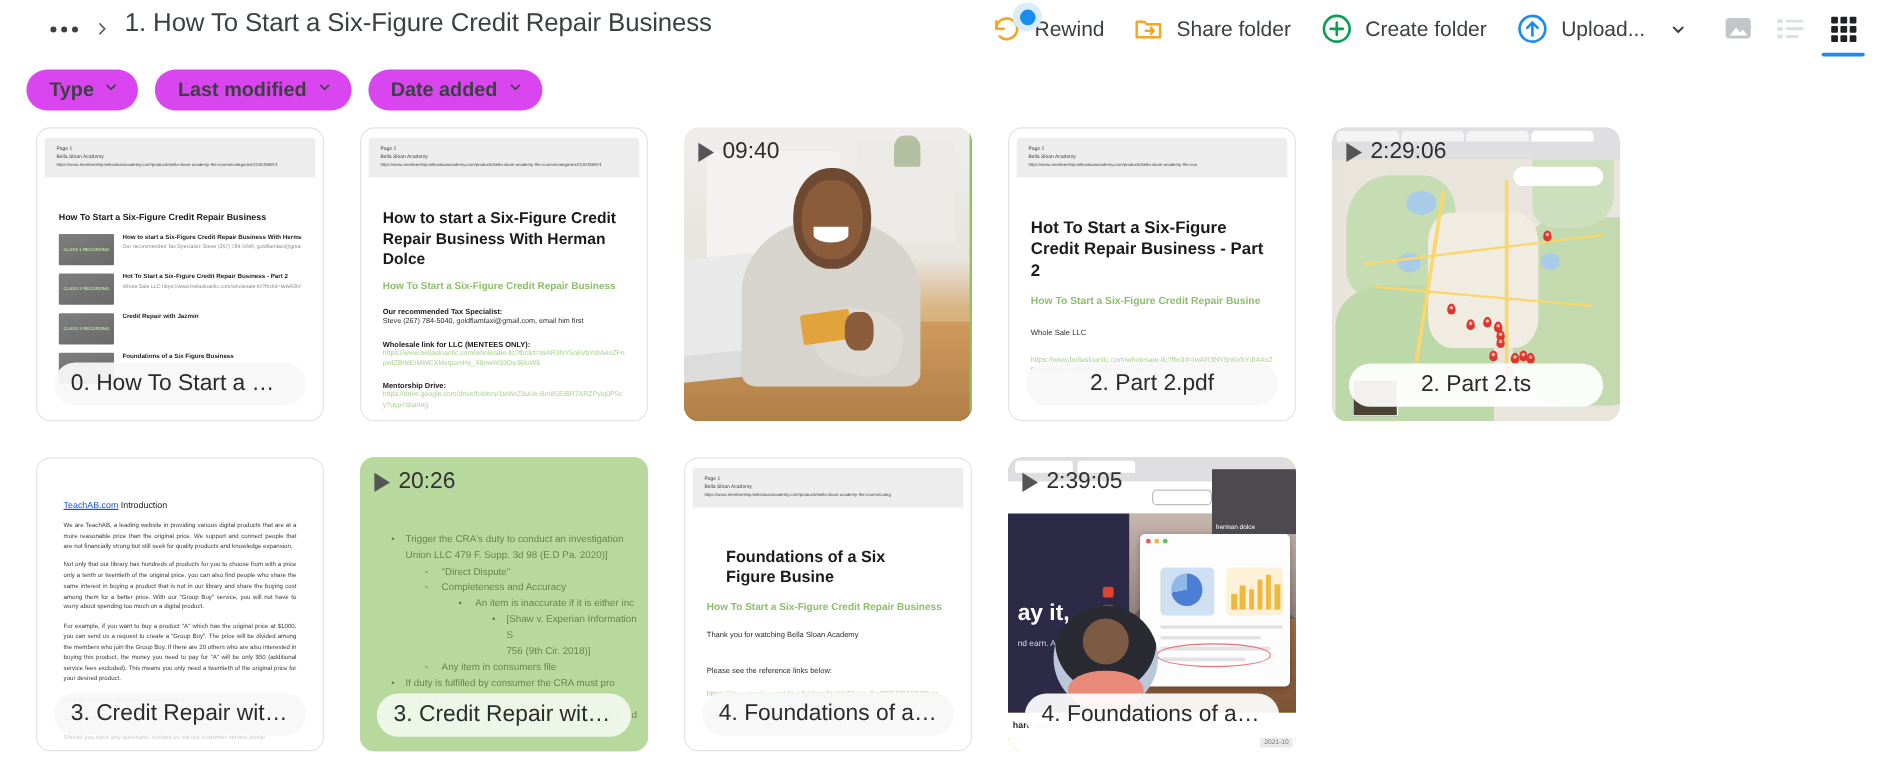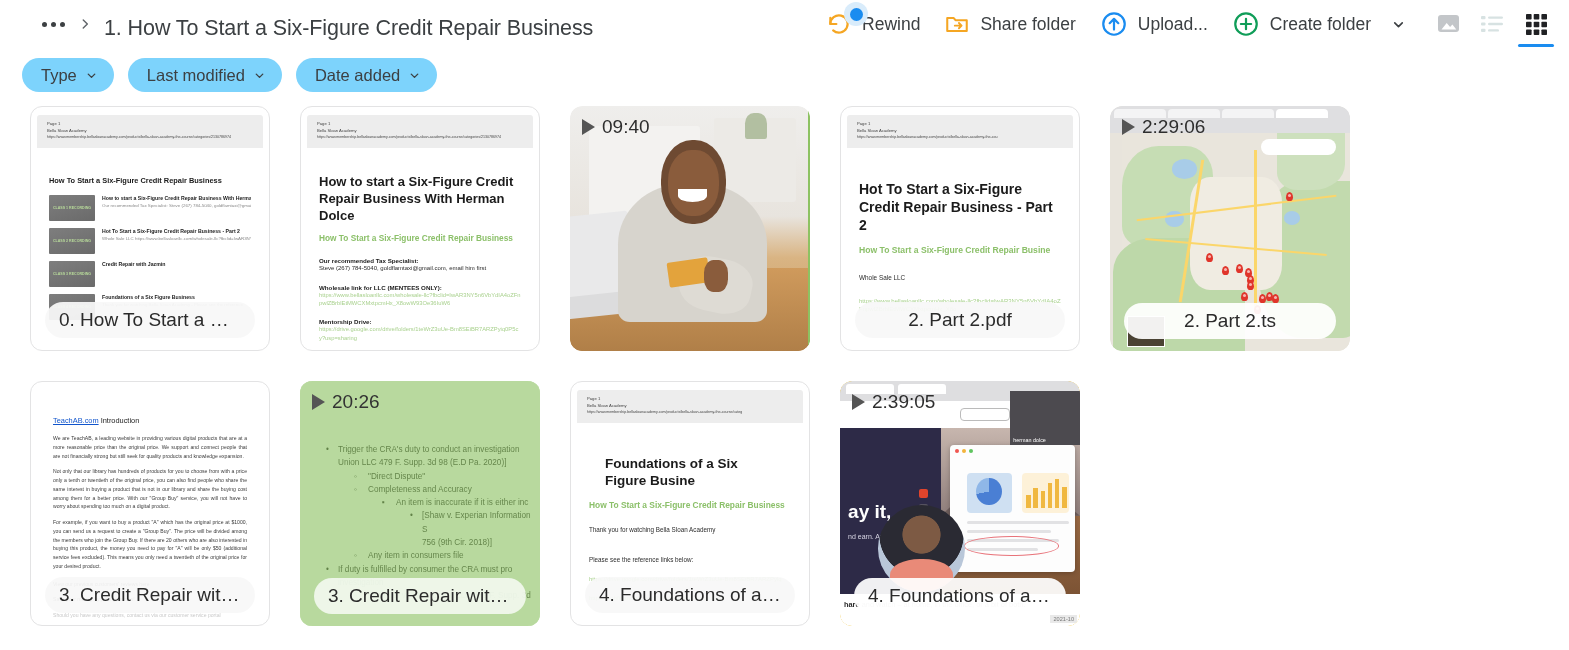--- a/index.html
+++ b/index.html
@@ -11,21 +11,21 @@
   }
 
   
   .topbar {
     height: 48px;
     display: flex;
     align-items: center;
     padding: 0 18px 0 36px;
     position: relative;
   }
-  .tb-left { display: flex; align-items: flex-end; gap: 0; flex: 0 0 auto; }
+  .tb-left { display: flex; align-items: flex-start; gap: 0; flex: 0 0 auto; }
 
   .ellipsis-btn {
     width: 34px; height: 34px;
     display: flex; align-items: center; justify-content: center;
     cursor: pointer; border-radius: 50%;
   }
   .ellipsis-btn .dots { display: flex; gap: 4px; }
   .ellipsis-btn .dots i {
     width: 5px; height: 5px; border-radius: 50%; background: #3c4043; display: block;
   }
@@ -96,26 +96,27 @@
     height: 3px; background: #1a8cf0; border-radius: 2px;
   }
 
   
   .filters {
     display: flex; align-items: center; gap: 14px;
     padding: 6px 0 0 22px;
     height: 48px;
   }
   .chip {
-    display: flex; align-items: center; gap: 8px;
-    background: #7dd3fc;
+    display: flex; gap: 8px;
+    background: #d946ef;
     border-radius: 18px;
     padding: 8px 16px 8px 19px;
     cursor: pointer;
     height: 34px;
+    font-weight: bold;
   }
   .chip .lbl { font-size: 16.5px; color: #3c4043; }
 
   
   .grid-wrap {
     padding: 10px 0 0 30px;
     display: flex;
     flex-wrap: wrap;
     gap: 30px 30px;
     width: 1569px;
@@ -376,35 +377,35 @@
           <path d="M3 6.5h6l1.6 2H21v10H3z" fill="none" stroke="#f5a623" stroke-width="1.9" stroke-linejoin="round"></path>
           <path d="M10 13.5h6m-2.2-2.4 2.4 2.4-2.4 2.4" fill="none" stroke="#f5a623" stroke-width="1.8" stroke-linecap="round" stroke-linejoin="round"></path>
         </svg>
       </span>
       <span class="lbl">Share folder</span>
     </div>
 
     <div class="tb-action">
       <span class="tb-icon">
         <svg width="28" height="28" viewBox="0 0 24 24">
+          <circle cx="12" cy="12" r="9.2" fill="none" stroke="#0f9d58" stroke-width="1.9"></circle>
+          <path d="M12 7.6v8.8M7.6 12h8.8" stroke="#0f9d58" stroke-width="1.9" stroke-linecap="round"></path>
+        </svg>
+      </span>
+      <span class="lbl">Create folder</span>
+    </div>
+
+    <div class="tb-action">
+      <span class="tb-icon">
+        <svg width="28" height="28" viewBox="0 0 24 24">
           <circle cx="12" cy="12" r="9.2" fill="none" stroke="#1a8cf0" stroke-width="1.9"></circle>
           <path d="M12 16.8V7.6m-3.7 3.7L12 7.6l3.7 3.7" fill="none" stroke="#1a8cf0" stroke-width="1.9" stroke-linecap="round" stroke-linejoin="round"></path>
         </svg>
       </span>
       <span class="lbl">Upload...</span>
-    </div>
-
-    <div class="tb-action">
-      <span class="tb-icon">
-        <svg width="28" height="28" viewBox="0 0 24 24">
-          <circle cx="12" cy="12" r="9.2" fill="none" stroke="#0f9d58" stroke-width="1.9"></circle>
-          <path d="M12 7.6v8.8M7.6 12h8.8" stroke="#0f9d58" stroke-width="1.9" stroke-linecap="round"></path>
-        </svg>
-      </span>
-      <span class="lbl">Create folder</span>
     </div>
 
     <div class="chev-small">
       <svg width="15" height="15" viewBox="0 0 24 24">
         <path d="M6 9.5l6 6 6-6" fill="none" stroke="#3c4043" stroke-width="2.6" stroke-linecap="round" stroke-linejoin="round"></path>
       </svg>
     </div>
 
     <div class="view-group">
       <div class="view-btn">

